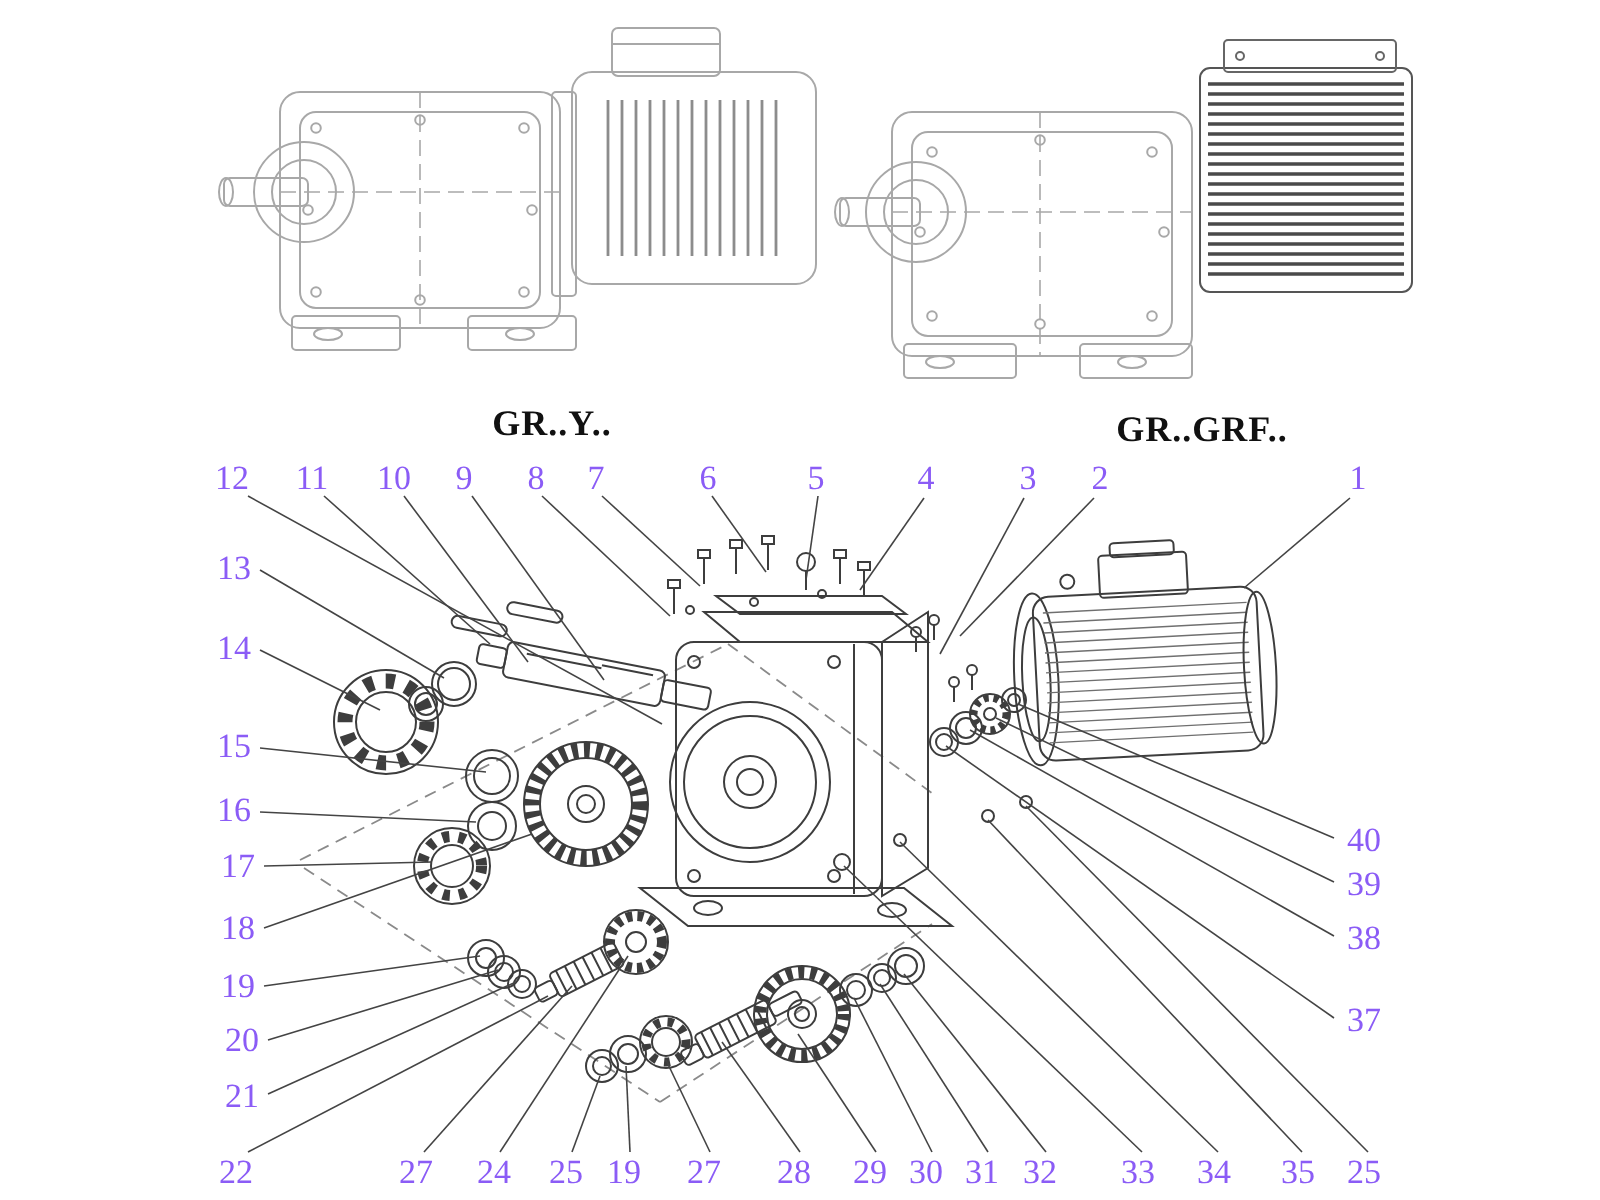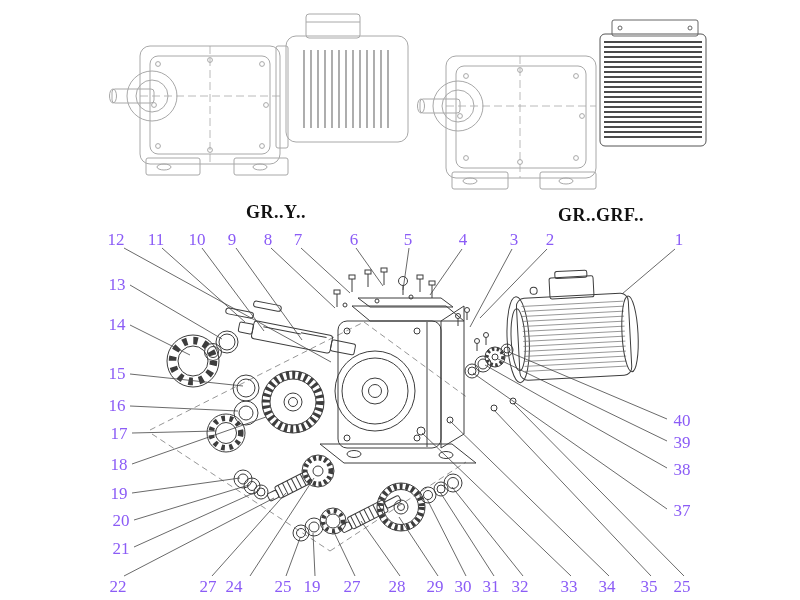--- a/index.html
+++ b/index.html
@@ -351,21 +351,21 @@
   <div class="co" style="left:117px;top:373px">15</div>
   <div class="co" style="left:117px;top:405px">16</div>
   <div class="co" style="left:119px;top:433px">17</div>
   <div class="co" style="left:119px;top:464px">18</div>
   <div class="co" style="left:119px;top:493px">19</div>
   <div class="co" style="left:121px;top:520px">20</div>
   <div class="co" style="left:121px;top:548px">21</div>
 
   <div class="co" style="left:118px;top:586px">22</div>
   <div class="co" style="left:208px;top:586px">27</div>
-  <div class="co" style="left:234px;top:586px">24</div>
+  <div class="co" style="left:247px;top:586px">24</div>
   <div class="co" style="left:283px;top:586px">25</div>
   <div class="co" style="left:312px;top:586px">19</div>
   <div class="co" style="left:352px;top:586px">27</div>
   <div class="co" style="left:397px;top:586px">28</div>
   <div class="co" style="left:435px;top:586px">29</div>
   <div class="co" style="left:463px;top:586px">30</div>
   <div class="co" style="left:491px;top:586px">31</div>
   <div class="co" style="left:520px;top:586px">32</div>
   <div class="co" style="left:569px;top:586px">33</div>
   <div class="co" style="left:607px;top:586px">34</div>

